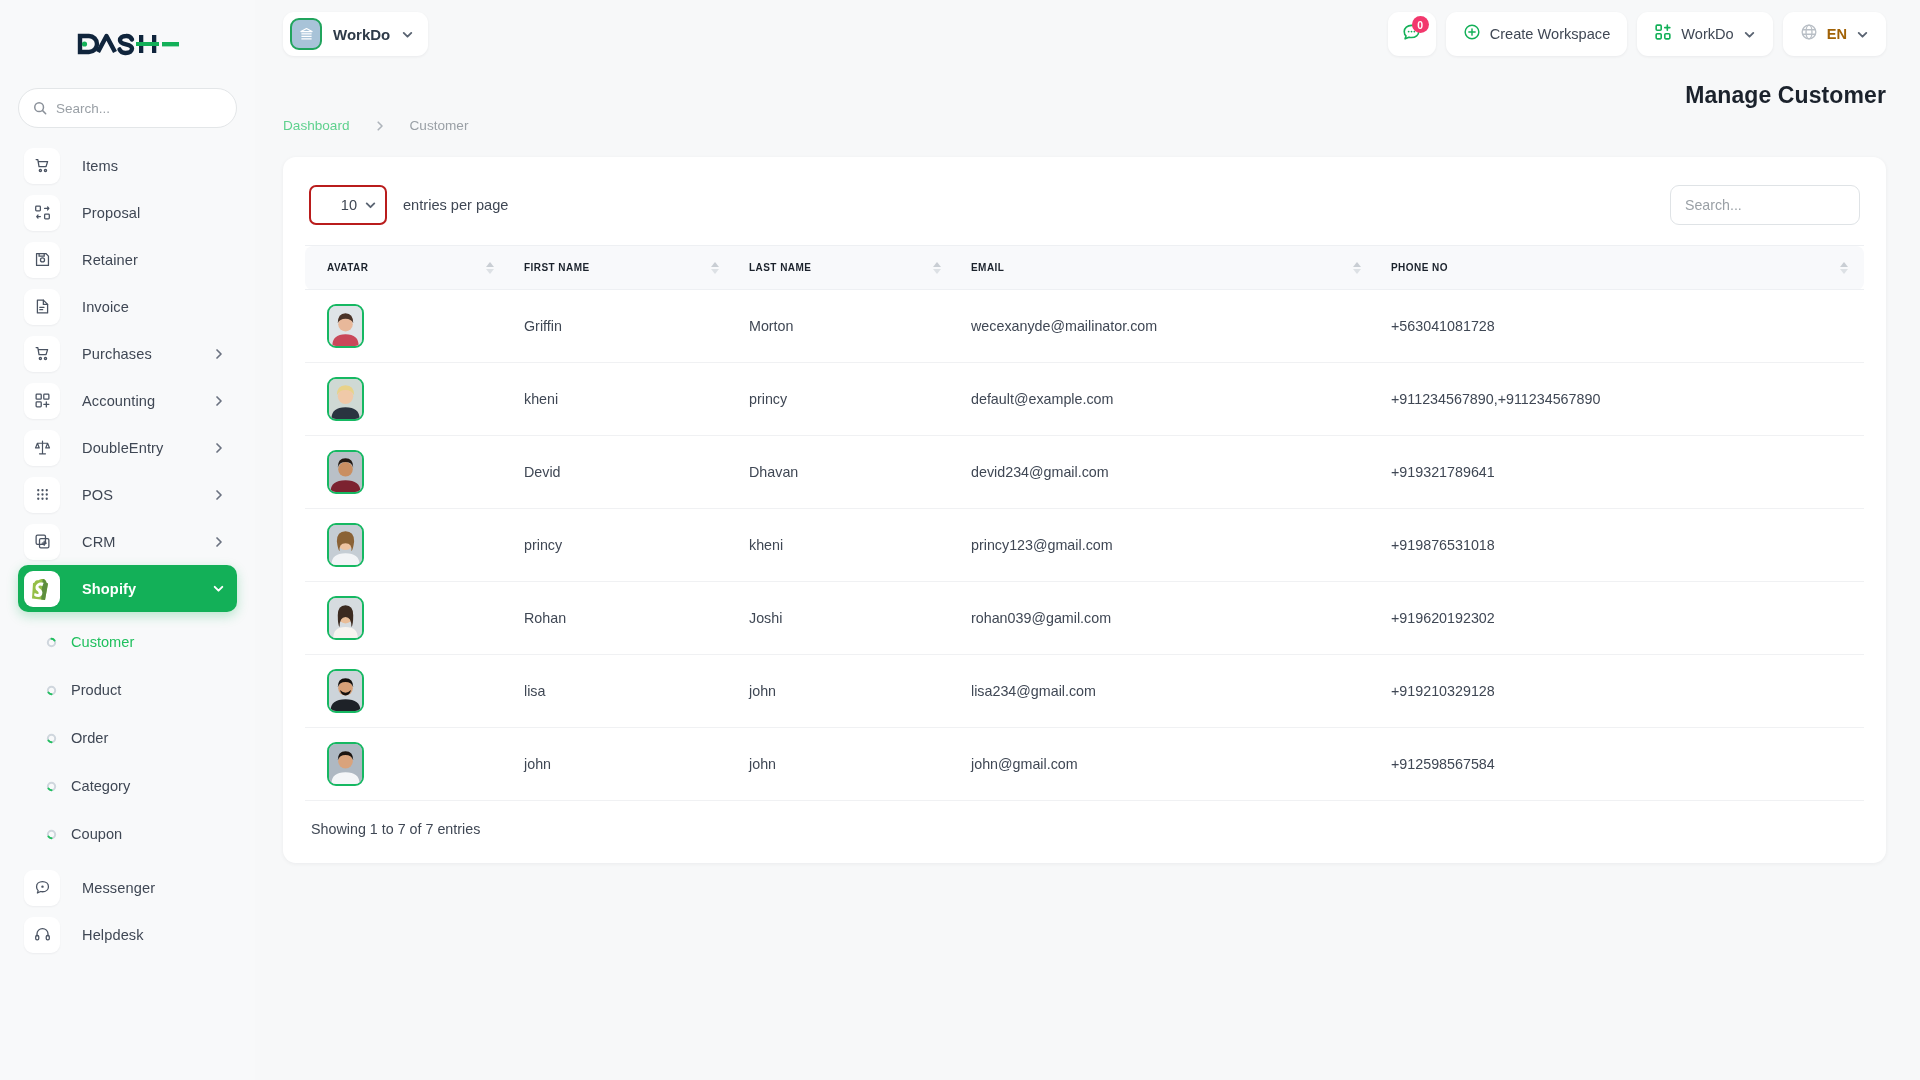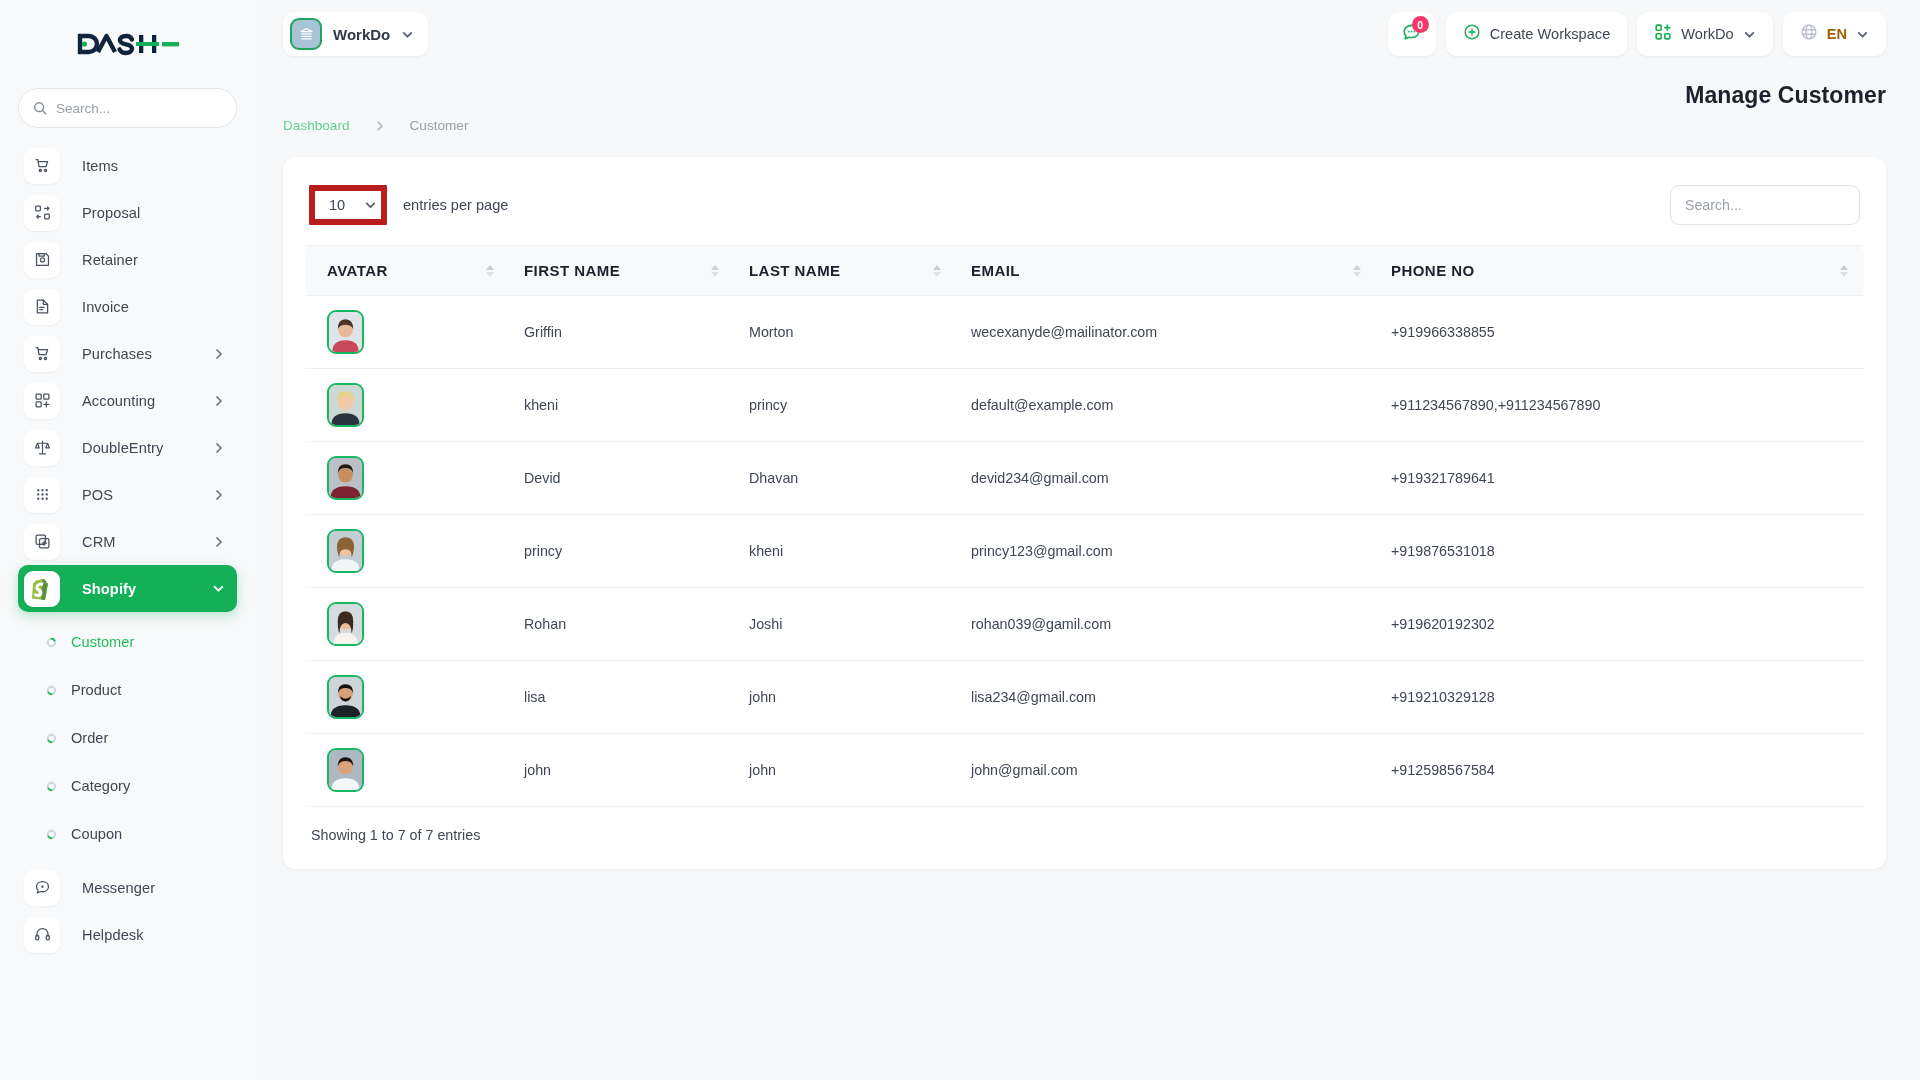--- a/index.html
+++ b/index.html
@@ -104,36 +104,36 @@
   .crumbs .c-sep { color: #aeb4bb; display: flex; }
   .crumbs .c-cur { color: #9aa0a6; }
 
   .card-wrap { padding: 24px 34px 0 28px; }
   .card { background: #fff; border-radius: 13px; box-shadow: 0 1px 4px rgba(16,24,40,.055); padding: 22px 22px 26px 22px; }
 
   .card-top { display: flex; align-items: center; padding: 6px 4px 20px 4px; }
   .sel-wrap { position: relative; }
   .sel-wrap select {
     appearance: none; -webkit-appearance: none;
-    height: 40px; width: 78px; border: 6px solid #b91c1c; border-radius: 1px;
+    height: 40px; width: 78px; border: 2px solid #b91c1c; border-radius: 7px;
     background: #fff; padding: 0 28px 0 14px; font-size: 14.6px; color: #3f4754;
-    font-family: "Liberation Sans", sans-serif; cursor: pointer; outline: none;
+    font-family: "Liberation Sans", sans-serif; cursor: pointer; outline: none; text-align: right;
   }
   .sel-caret { position: absolute; right: 10px; top: 50%; transform: translateY(-50%); pointer-events: none; color: #5a6472; display: flex; }
   .entries-lbl { font-size: 14.6px; color: #3f4754; margin-left: 16px; }
   .tbl-search {
     height: 40px; width: 190px; border: 1px solid #dfe3e6; border-radius: 9px;
     background: #fff; padding: 0 14px; font-size: 14.2px; color: #3f4754;
     font-family: "Liberation Sans", sans-serif; outline: none;
   }
   .tbl-search::placeholder { color: #9aa0a6; }
 
   table { width: 100%; border-collapse: collapse; }
   thead th {
-    background: #f8f9fb; text-align: left; font-size: 15px; font-weight: 700;
+    background: #f8f9fb; text-align: left; font-size: 10px; font-weight: 700;
     color: #1b222c; letter-spacing: .45px; padding: 16px 14px; position: relative;
     border-top: 1px solid #eef0f3; border-bottom: 1px solid #eef0f3;
   }
   thead th:first-child { border-radius: 8px 0 0 8px; padding-left: 22px; }
   thead th:last-child { border-radius: 0 8px 8px 0; }
   .sort-ico { position: absolute; right: 16px; top: 50%; transform: translateY(-50%); display: flex; flex-direction: column; gap: 2px; }
   tbody td {
     padding: 14px 14px; font-size: 14.3px; color: #3f4754;
     border-bottom: 1px solid #f0f1f3; vertical-align: middle;
   }
@@ -583,21 +583,21 @@
                     <rect width="37" height="44" fill="#dfe4e8"></rect>
                     <path d="M4 44 q0-13 14.5-13 T33 44z" fill="#c9485a"></path>
                     <circle cx="18.5" cy="20" r="8" fill="#e8b89a"></circle>
                     <path d="M10 19 q0-11 8.5-11 T27 19 q-2-5-8.5-5 T10 19z" fill="#4a3328"></path>
                   </svg>
                 </span>
               </td>
               <td>Griffin</td>
               <td>Morton</td>
               <td>wecexanyde@mailinator.com</td>
-              <td>+919966338855</td>
+              <td>+563041081728</td>
             </tr>
 
             <tr>
               <td>
                 <span class="avatar">
                   <svg viewBox="0 0 37 44" preserveAspectRatio="xMidYMid slice">
                     <rect width="37" height="44" fill="#cfd9d4"></rect>
                     <path d="M3 44 q0-13 15.5-13 T34 44z" fill="#2a3440"></path>
                     <circle cx="18.5" cy="19" r="8.5" fill="#f0c9a8"></circle>
                     <path d="M9 18 q0-11 9.5-11 T28 18 q-3-6-9.5-6 T9 18z" fill="#e8d28a"></path>

